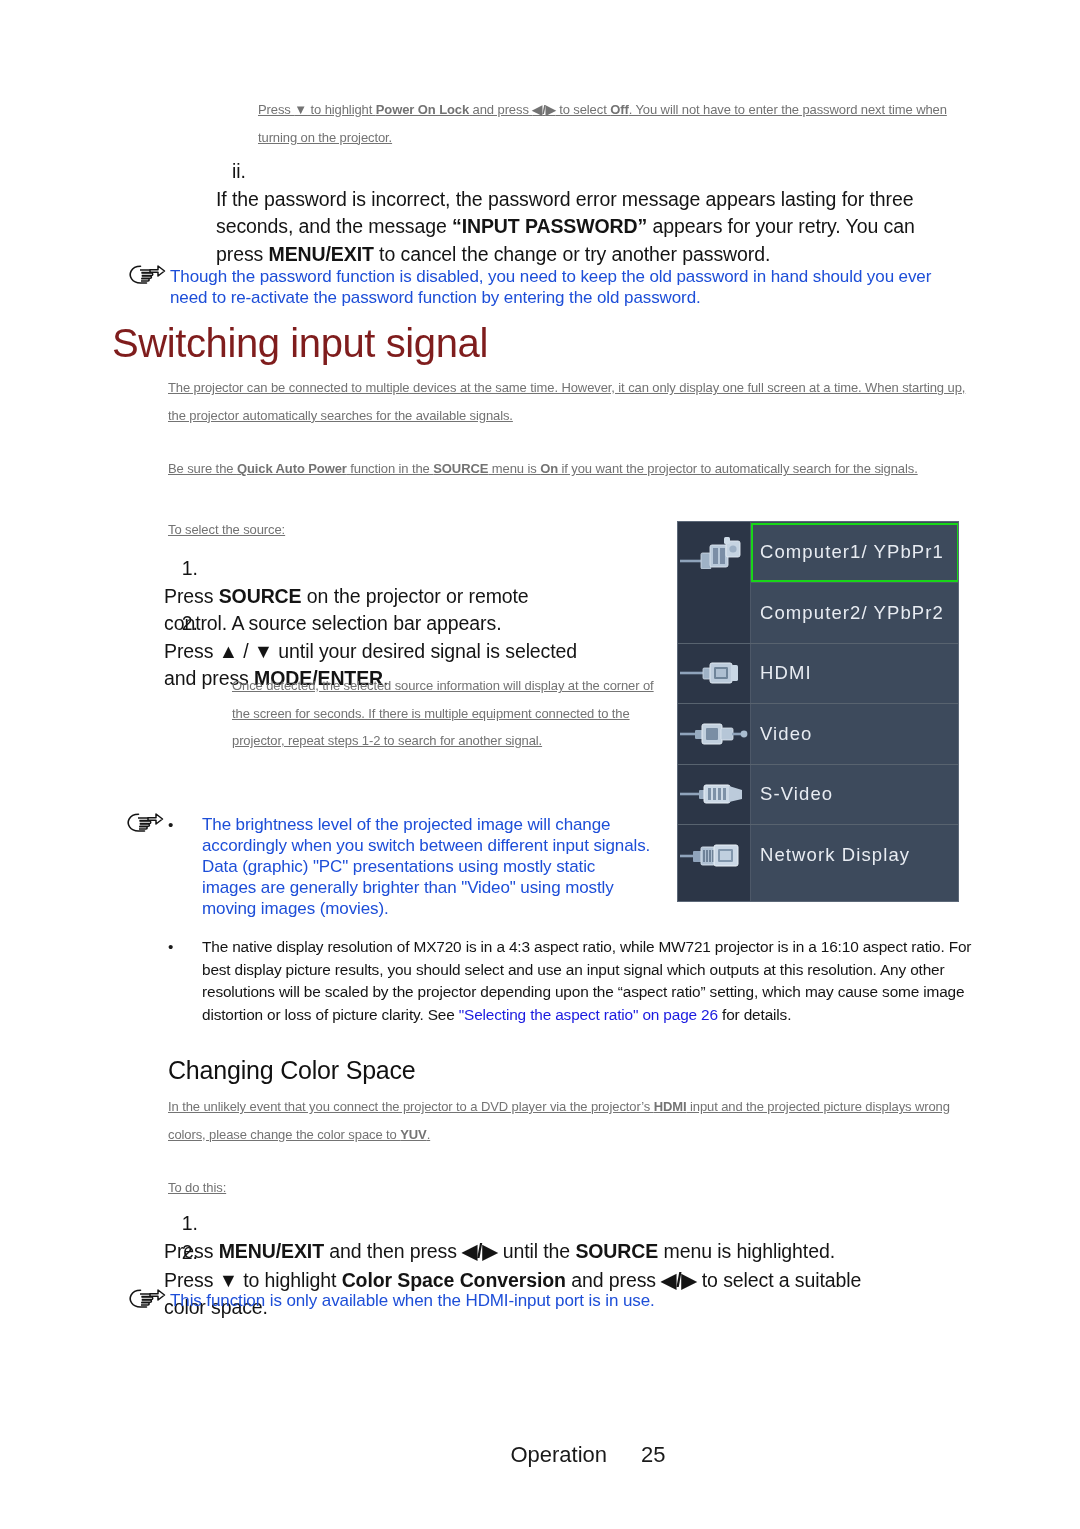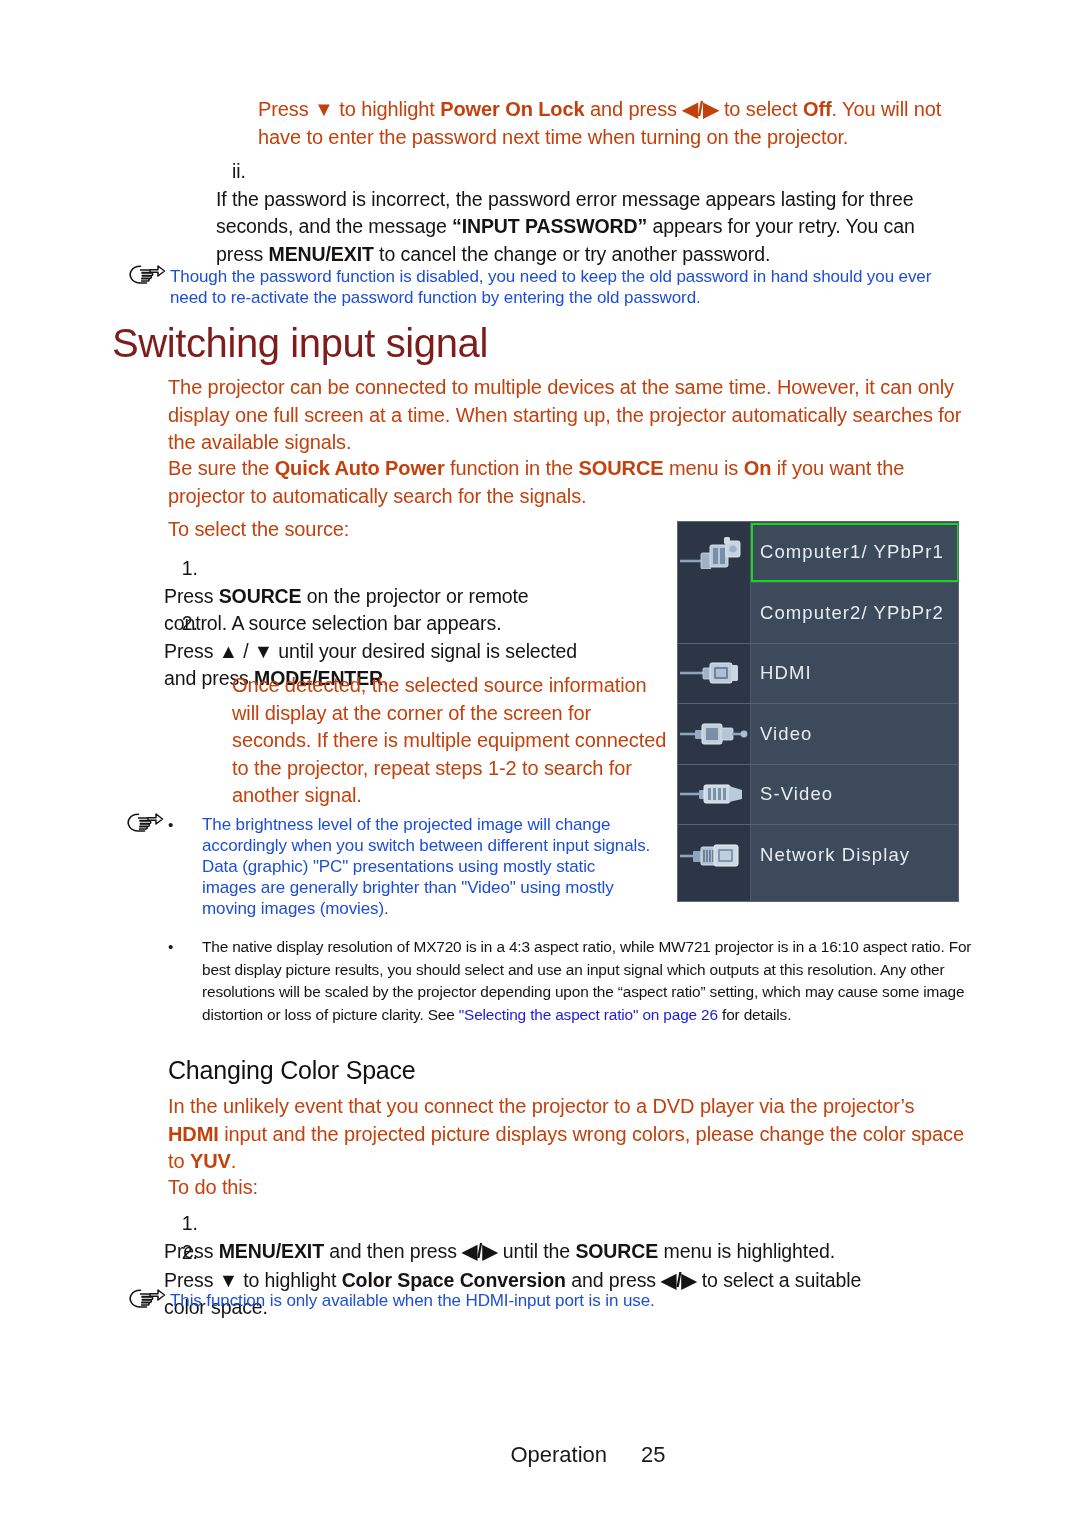--- a/index.html
+++ b/index.html
@@ -19,24 +19,25 @@
 
   .page {
     position: relative;
     width: 1080px;
     height: 1529px;
   }
 
   
   .body-text {
     position: absolute;
-    font-size: 20px;
+    font-size: 13px;
     line-height: 27.5px;
-    color: #c2410c;
+    color: #737373;
     letter-spacing: -0.1px;
+    text-decoration: underline;
   }
   .b { font-weight: bold; }
   .link { color: #1a1ae0; }
 
   
   .list-row {
     position: absolute;
     display: flex;
     align-items: flex-start;
     flex-direction: column;

